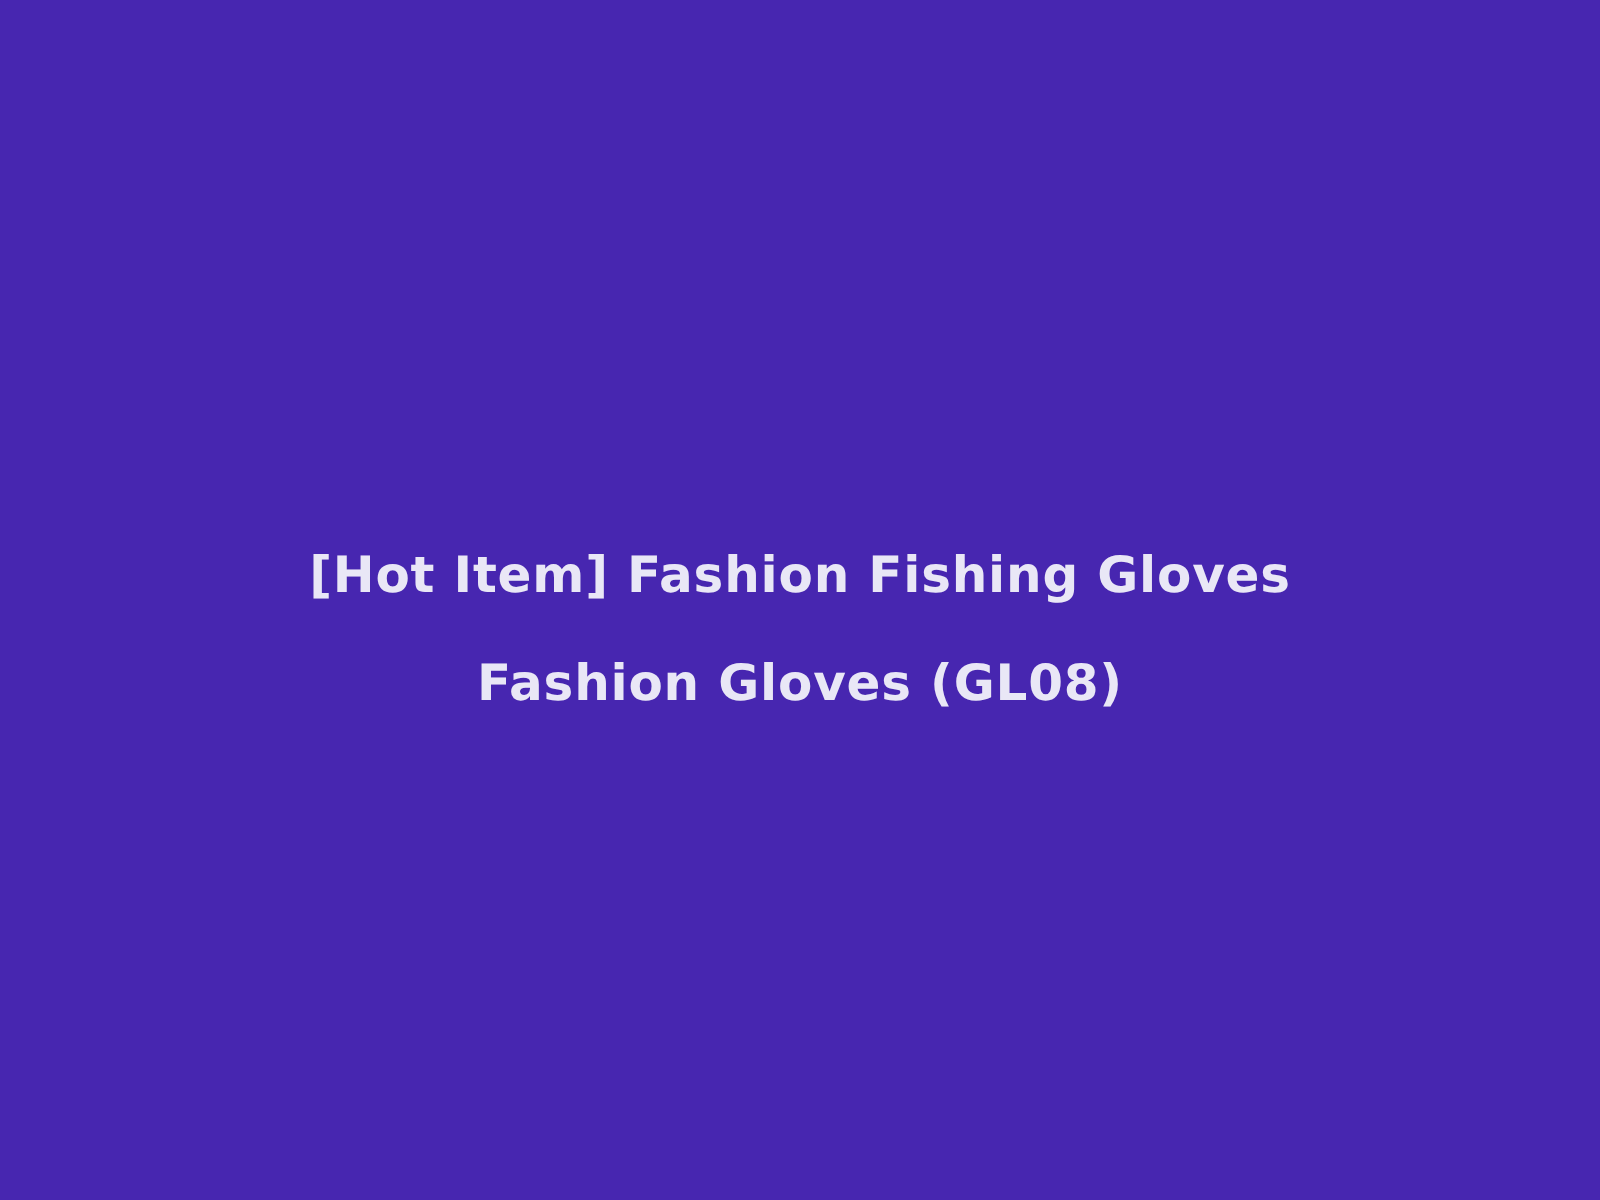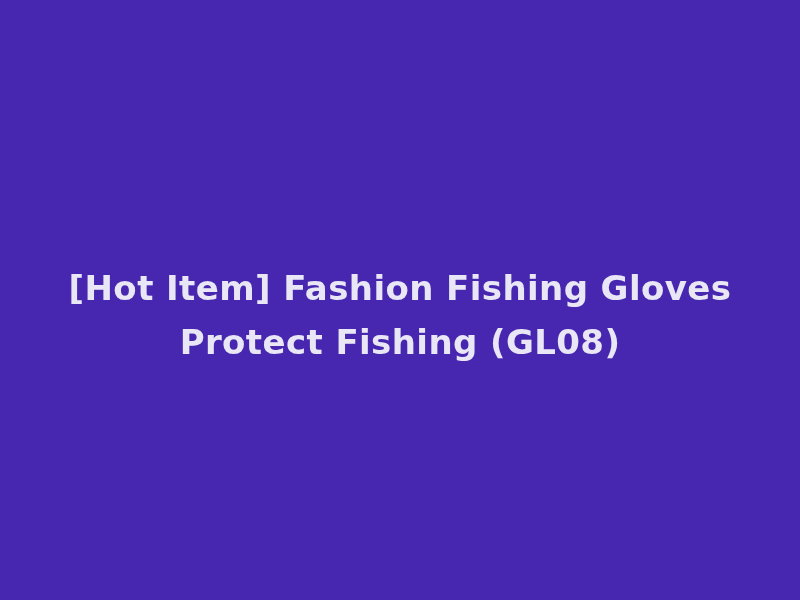--- a/index.html
+++ b/index.html
@@ -34,32 +34,32 @@
     box-sizing: border-box;
     
     transform: translateY(15px);
   }
 
   .title-line {
     display: block;
     color: #e9e7f6;
     font-family: "DejaVu Sans", sans-serif;
     font-weight: bold;
-    font-size: 34px;
+    font-size: 25px;
     line-height: 54px;
     letter-spacing: 0.4px;
     white-space: nowrap;
   }
 </style>
 </head>
 <body>
 
 <div id="placeholder-canvas" style="background-color: rgb(71, 38, 176);">
 
   <div id="title-block">
 
     <span class="title-line" style="color: rgb(233, 231, 246);">[Hot Item] Fashion Fishing Gloves</span>
 
-    <span class="title-line" style="color: rgb(233, 231, 246);">Protect Fishing (GL08)</span>
+    <span class="title-line" style="color: rgb(233, 231, 246);">Fashion Gloves (GL08)</span>
 
   </div>
 
 </div>
 
 </body></html>

